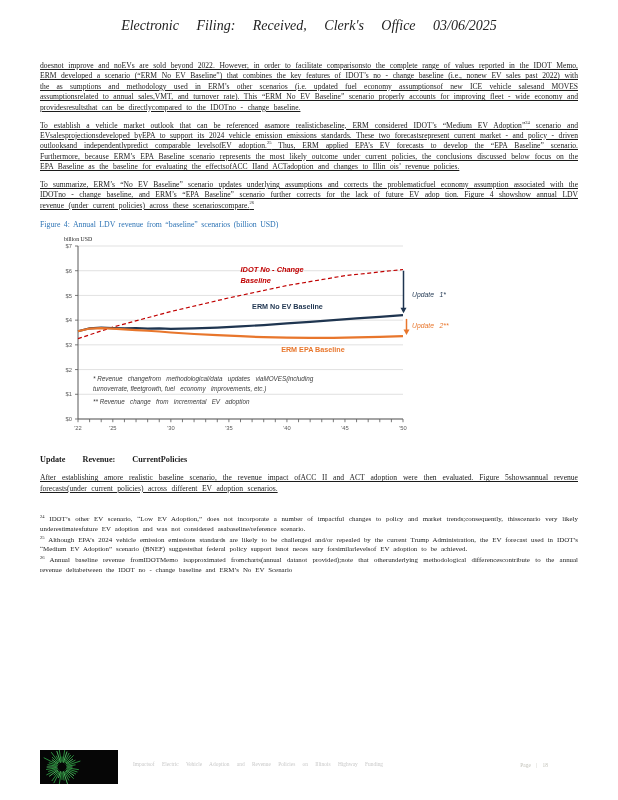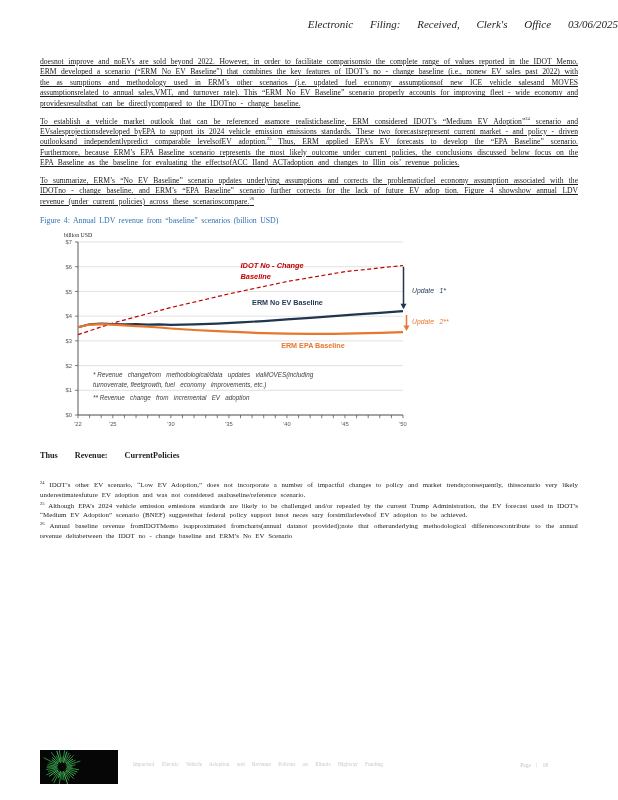--- a/index.html
+++ b/index.html
@@ -1,18 +1,18 @@
 <!DOCTYPE html>
 <html><head>
 <meta charset="utf-8">
 <style>
   html,body{margin:0;padding:0;background:#9a9a9a;}
   .page{position:relative;width:618px;height:800px;background:#ffffff;margin:0 auto;
         font-family:"Liberation Serif",serif;color:#1c1c1c;overflow:hidden;}
-  .filing-header{padding-top:18px;text-align:right;font-style:italic;font-size:11px;
+  .filing-header{padding-top:18px;text-align:center;font-style:italic;font-size:14px;
         color:#222;word-spacing:14px;}
   .content{padding:27px 40px 0 40px;}
   p.body{font-size:7.6px;line-height:10.4px;text-align:justify;word-spacing:2.6px;
         margin:0 0 7.5px 0;text-decoration:underline;}
   p.body sup, .footnote sup{font-size:4.6px;line-height:0;}
   .fig-caption{color:#2E74B5;font-size:7.8px;margin:9px 0 7px 0;word-spacing:1.5px;}
   .y-unit{font-size:5.8px;color:#222;margin:0 0 1px 24px;}
   svg.chart{display:block;}
   .tick{font:5.8px "Liberation Sans",sans-serif;fill:#595959;}
   .ann{font:bold 7.2px "Liberation Sans",sans-serif;}
@@ -122,22 +122,23 @@
         <text x="200.5" y="40.07142857142857" class="ann-idot">Baseline</text>
         <text x="212.10714285714286" y="66.02142857142857" class="ann fill-navy">ERM No EV Baseline</text>
         <text x="241.125" y="108.77714285714283" class="ann fill-orange">ERM EPA Baseline</text>
         <text x="372" y="53.664285714285704" class="upd fill-navy">Update   1*</text>
         <text x="372" y="85.05142857142856" class="upd fill-orange">Update   2**</text>
         <text x="53" y="137.69285714285715" class="cfn">* Revenue   changefrom   methodological/data   updates   viaMOVES(including</text>
         <text x="53" y="147.57857142857142" class="cfn">turnoverrate, fleetgrowth, fuel   economy   improvements, etc.)</text>
         <text x="53" y="161.17142857142858" class="cfn">** Revenue   change   from   incremental   EV   adoption</text>
       </svg>
 
-    <div class="total-heading">Thus Revenue: CurrentPolicies</div>
+    <div class="total-heading">Update Revenue: CurrentPolicies</div>
 
+    <p class="body">After establishing amore realistic baseline scenario, the revenue impact ofACC II and ACT adoption were then evaluated. Figure 5showsannual revenue forecasts(under current policies) across different EV adoption scenarios.</p>
 
     <div class="footnotes">
       <div class="footnote"><sup>24</sup> <span>IDOT’s other EV scenario, “Low EV Adoption,” does not incorporate a number of impactful changes to policy and market trends;consequently, thisscenario very likely underestimatesfuture EV adoption and was not considered asabaseline/reference scenario.</span></div>
       <div class="footnote"><sup>25</sup> <span>Although EPA’s 2024 vehicle emission emissions standards are likely to be challenged and/or repealed by the current Trump Administration, the EV forecast used in IDOT’s “Medium EV Adoption” scenario (BNEF) suggeststhat federal policy support isnot neces sary forsimilarlevelsof EV adoption to be achieved.</span></div>
       <div class="footnote"><sup>26</sup> <span>Annual baseline revenue fromIDOTMemo isapproximated fromcharts(annual datanot provided);note that otherunderlying methodological differencescontribute to the annual revenue deltabetween the IDOT no - change baseline and ERM’s No EV Scenario</span></div>
     </div>
 
   </div>
 
   <div class="footer">

